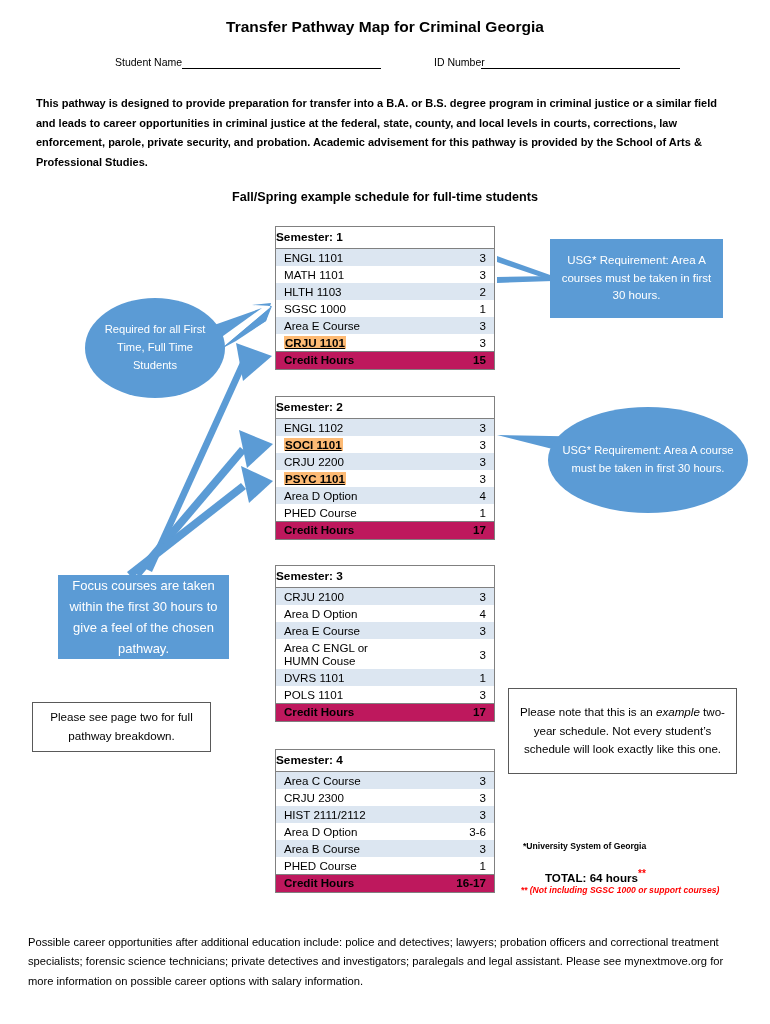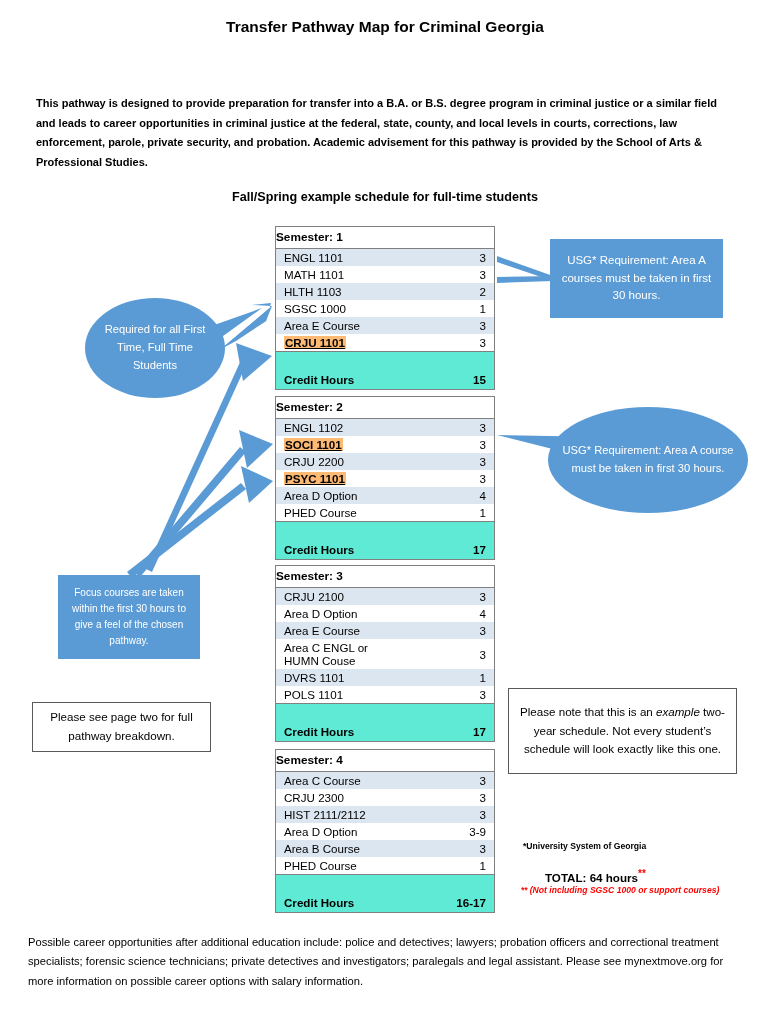--- a/index.html
+++ b/index.html
@@ -49,39 +49,39 @@
   .sem table{border-collapse:collapse;width:100%;table-layout:fixed;}
   .sem .hdr td{
     text-align:left;font-weight:bold;font-size:11.8px;
     padding:3px 0 4px 0;border-bottom:1px solid #808080;background:#fff;
   }
   .sem td.c{padding:2px 6px 2px 8px;}
   .sem td.n{padding:2px 8px 2px 0;text-align:right;width:52px;}
   .sem tr.alt td{background:#DCE6F1;}
   .sem tr.plain td{background:#ffffff;}
   .sem tr.tot td{
-    background:#5eead4;font-weight:bold;border-top:1px solid #808080;
-    padding-top:21px;padding-bottom:3px;
+    background:#be185d;font-weight:bold;border-top:1px solid #808080;
+    padding-top:1px;padding-bottom:3px;
   }
   .hl{background:#fdba74;font-weight:bold;text-decoration:underline;padding:0 1px;}
 
   #sem1{top:226px;}
   #sem2{top:396px;}
   #sem3{top:565px;}
   #sem4{top:749px;}
 
   
   .blue-rect{
     position:absolute;background:#5B9BD5;color:#fff;
     font-size:11.5px;line-height:1.55;text-align:center;
     display:flex;align-items:center;justify-content:center;
     box-sizing:border-box;padding:6px 10px;z-index:5;
   }
   #cb-usg1{left:550px;top:239px;width:173px;height:79px;}
-  #cb-focus{left:58px;top:575px;width:142px;height:84px;font-size:10px;line-height:1.62;}
+  #cb-focus{left:58px;top:575px;width:171px;height:84px;font-size:13px;line-height:1.62;}
 
   .blue-oval{
     position:absolute;background:#5B9BD5;color:#fff;border-radius:50%;
     font-size:11.2px;line-height:1.6;text-align:center;
     display:flex;align-items:center;justify-content:center;
     box-sizing:border-box;padding:8px 14px;z-index:5;
   }
   #cb-req{left:85px;top:298px;width:140px;height:100px;}
   #cb-usg2{left:548px;top:407px;width:200px;height:106px;}
 
@@ -115,20 +115,26 @@
     font-size:11.2px;line-height:1.72;text-align:left;
   }
 </style>
 </head>
 <body>
 
 <div class="page">
 
   <div class="doc-title">Transfer Pathway Map for Criminal Georgia</div>
 
+  <div class="namerow">
+    <span class="lbl" id="sn-label">Student Name</span>
+    <span class="ln" id="sn-line"></span>
+    <span class="lbl" id="id-label">ID Number</span>
+    <span class="ln" id="id-line"></span>
+  </div>
 
   <div class="intro">This pathway is designed to provide preparation for transfer into a B.A. or B.S. degree program in criminal justice or a similar field and leads to career opportunities in criminal justice at the federal, state, county, and local levels in courts, corrections, law enforcement, parole, private security, and probation. Academic advisement for this pathway is provided by the School of Arts &amp; Professional Studies.</div>
   <div class="sched-head">Fall/Spring example schedule for full-time students</div>
 
   <svg class="layer" id="arrows" viewBox="0 0 770 1024">
 
     <g fill="#5B9BD5">
       <polygon points="497,256 553,276 553,281 497,262"></polygon>
       <polygon points="497,277 553,276 553,281 497,283"></polygon>
     </g>
@@ -290,21 +296,21 @@
           <tr class="plain">
             <td class="c">CRJU 2300</td>
             <td class="n">3</td>
           </tr>
           <tr class="alt">
             <td class="c">HIST 2111/2112</td>
             <td class="n">3</td>
           </tr>
           <tr class="plain">
             <td class="c">Area D Option</td>
-            <td class="n">3-9</td>
+            <td class="n">3-6</td>
           </tr>
           <tr class="alt">
             <td class="c">Area B Course</td>
             <td class="n">3</td>
           </tr>
           <tr class="plain">
             <td class="c">PHED Course</td>
             <td class="n">1</td>
           </tr>
           <tr class="tot">

